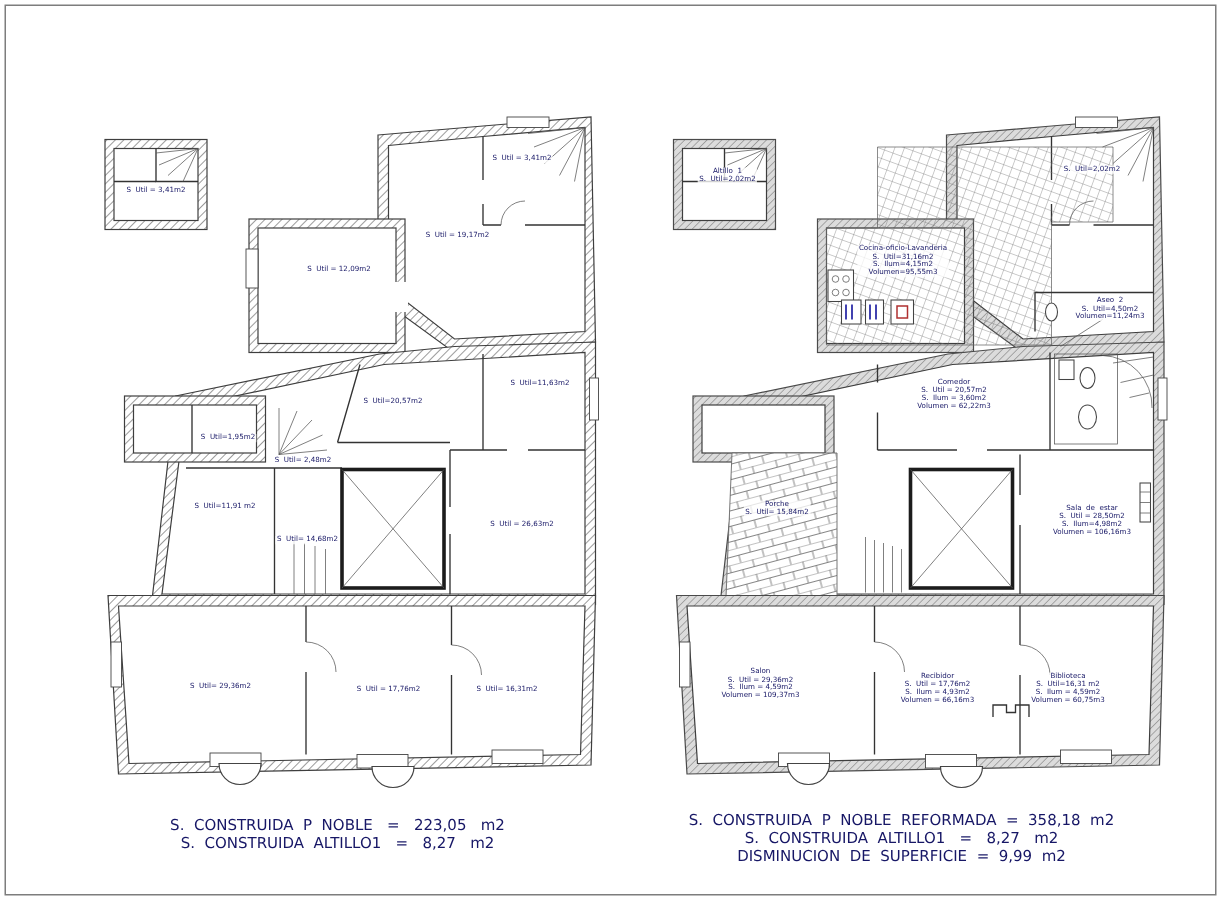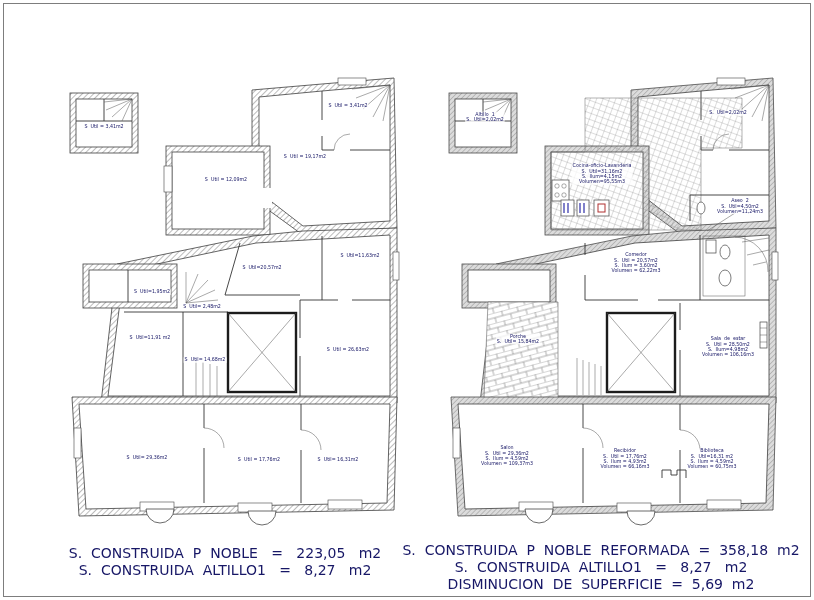--- a/index.html
+++ b/index.html
@@ -18,21 +18,21 @@
   .bay{fill:#fff;stroke:#444;stroke-width:0.8;}
   .tileF{fill:url(#tile);stroke:#666;stroke-width:0.5;}
   .brickF{fill:url(#brick);stroke:#666;stroke-width:0.6;}
   .fix{fill:#fff;stroke:#444;stroke-width:0.7;}
   
   .room-label{position:absolute;transform:translate(-50%,-50%) scale(0.5);
       transform-origin:50% 50%;font-size:9.5px;color:var(--ink,#171766);
       text-align:center;line-height:1.12;background:rgba(255,255,255,0.78);
       padding:0 2px;}
   .label-line{white-space:pre;}
-  .summary{position:absolute;transform:translateX(-50%);font-size:14px;
+  .summary{position:absolute;transform:translateX(-50%);font-size:10px;
       color:var(--ink,#171766);text-align:center;line-height:1.2;}
   .summary-line{white-space:pre;}
 </style>
 </head>
 <body>
 
 <div class="frame"></div>
 
 <svg width="814" height="600" viewBox="0 0 814 600">
   <defs>
@@ -298,14 +298,14 @@
       <div class="label-line">Volumen = 60,75m3</div>
     </div>
   </div>
 <div id="summary-left" class="summary" style="left: 225px; top: 545px;">
     <div class="summary-line">S.  CONSTRUIDA  P  NOBLE   =   223,05   m2</div>
     <div class="summary-line">S.  CONSTRUIDA  ALTILLO1   =   8,27   m2</div>
   </div>
 <div id="summary-right" class="summary" style="left: 601px; top: 542px;">
     <div class="summary-line">S.  CONSTRUIDA  P  NOBLE  REFORMADA  =  358,18  m2</div>
     <div class="summary-line">S.  CONSTRUIDA  ALTILLO1   =   8,27   m2</div>
-    <div class="summary-line">DISMINUCION  DE  SUPERFICIE  =  5,69  m2</div>
+    <div class="summary-line">DISMINUCION  DE  SUPERFICIE  =  9,99  m2</div>
   </div>
 
 </body></html>

